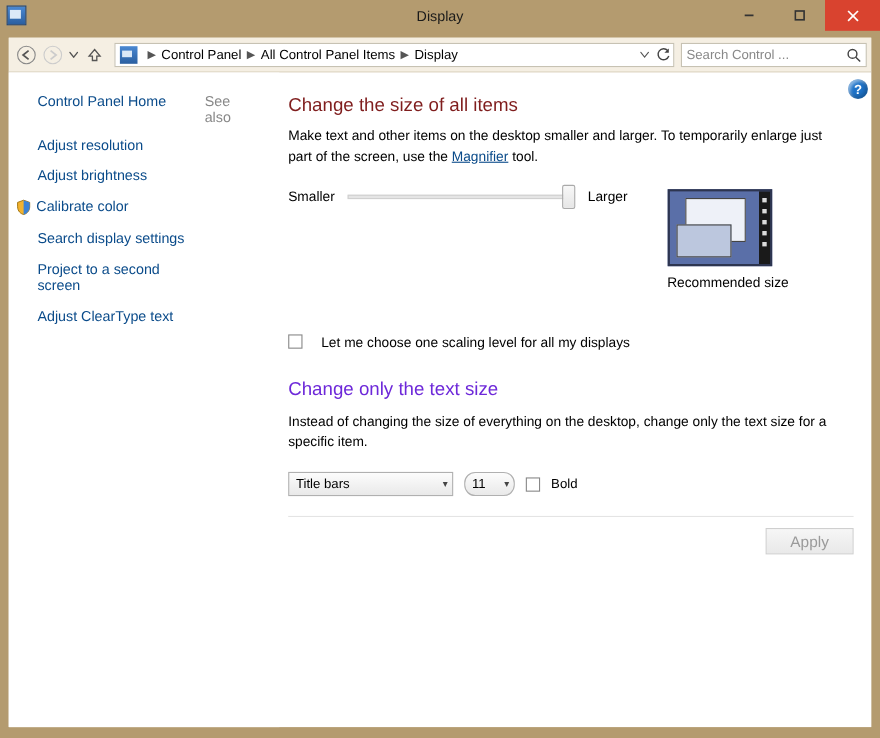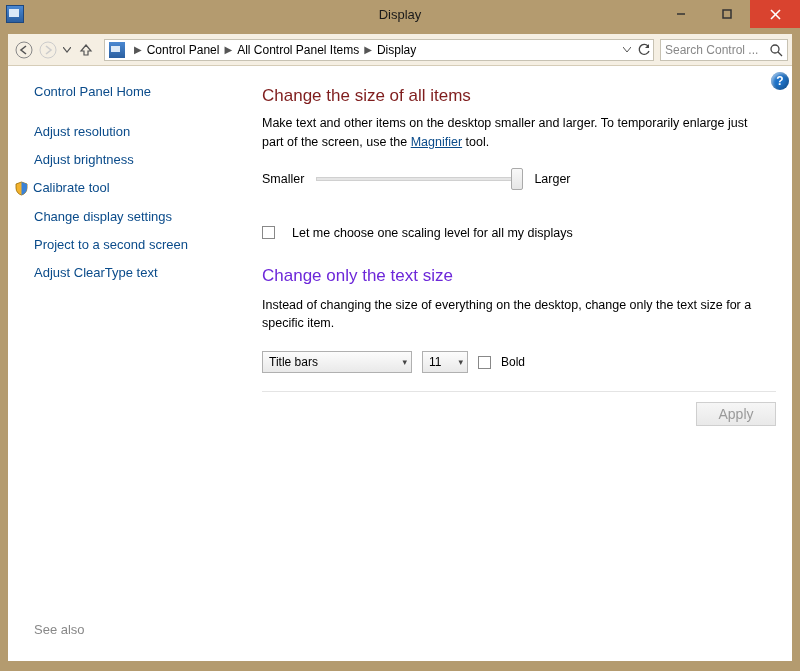--- a/index.html
+++ b/index.html
@@ -77,36 +77,36 @@
     margin-right: 6px; position: relative;
   }
   .addr-icon::after { content:""; position:absolute; left:2px; top:4px; width:9px; height:6px; background:#dce9f7; }
   .crumb { padding: 0 2px; color: #000; }
   .crumb-sep { color: #555; padding: 0 3px; font-size: 10px; }
   .addr-tail {
     position: absolute; right: 2px; top: 2px; bottom: 2px; display: flex; align-items:center;
     gap: 6px; color: #555;
   }
   .search-box {
-    width: 128px; height: 22px; border: 1px solid #c7c2b3; background: #fff;
+    width: 169px; height: 22px; border: 1px solid #c7c2b3; background: #fff;
     display: flex; align-items: center; padding: 0 4px; position: relative;
     color: #888;
   }
   .search-box .mag { position: absolute; right: 4px; top: 3px; color: #444; }
   
   .body-area {
     position: absolute;
     top: 32px; bottom: 0; left: 0; right: 0;
     background: #fff;
     display: flex;
   }
   .left-pane {
     width: 246px;
     padding: 18px 18px 14px 26px;
-    display: flex; flex-direction: column;
+    display: flex; flex-direction: row;
     background:#fff;
   }
   .left-links { display:flex; flex-direction:column; gap: 13px; }
   .lp-link { color: #0a4b8a; font-size: 13px; cursor: default; }
   .lp-link.home { font-size: 13px; margin-bottom: 12px; }
   .lp-shield { display:inline-block; vertical-align:middle; margin-left:-20px; margin-right:4px; }
   .spacer { flex: 1; }
   .see-also { color: #888; font-size: 13px; margin-bottom: 10px; }
   .right-pane {
     flex: 1;
@@ -155,21 +155,21 @@
   }
   .combo-row { display:flex; align-items:center; gap: 10px; margin-top: 18px; }
   .combo {
     height: 22px; background: linear-gradient(#fcfcfc,#e9e9e9);
     border: 1px solid #b0b0b0;
     display:flex; align-items:center; justify-content:space-between;
     padding: 0 4px 0 6px; font-size: 12px;
   }
   .combo .caret { font-size: 9px; color:#444; }
   .combo.item { width: 150px; }
-  .combo.size { width: 46px; }
+  .combo.size { width: 46px; border-radius: 10px; }
   .hr { border: 0; border-top: 1px solid #e4e4e4; margin: 18px 0 10px 0; }
   .apply-btn {
     float: right; width: 80px; height: 24px;
     background: linear-gradient(#f6f6f6,#e9e9e9);
     border: 1px solid #cfcfcf; color: #9a9a9a;
     font-size: 14px; display:flex; align-items:center; justify-content:center;
   }
 </style>
 </head>
 <body>
@@ -254,23 +254,23 @@
   <div class="body-area">
     <div class="left-pane">
       <div class="left-links">
         <div class="lp-link home">Control Panel Home</div>
         <div class="lp-link">Adjust resolution</div>
         <div class="lp-link">Adjust brightness</div>
         <div class="lp-link">
           <svg class="lp-shield" width="15" height="15">
               <path d="M7.5 1 L13 3 V7 C13 11 10 13.5 7.5 14 C5 13.5 2 11 2 7 V3 Z" fill="#f2b22e" stroke="#9a6b00" stroke-width="0.8"></path>
               <path d="M7.5 1 L13 3 V7 C13 11 10 13.5 7.5 14 Z" fill="#3b82d6"></path>
-            </svg><span>Calibrate tool</span>
-        </div>
-        <div class="lp-link">Change display settings</div>
+            </svg><span>Calibrate color</span>
+        </div>
+        <div class="lp-link">Search display settings</div>
         <div class="lp-link">Project to a second screen</div>
         <div class="lp-link">Adjust ClearType text</div>
       </div>
       <div class="spacer"></div>
       <div class="see-also">See also</div>
     </div>
 
     <div class="right-pane">
       <div class="help-icon">?</div>
 
@@ -280,20 +280,28 @@
       </div>
 
       <div class="size-row">
         <div class="scale-group">
           <span class="scale-lbl">Smaller</span>
           <div class="slider-track">
             <div class="slider-thumb"></div>
           </div>
           <span class="scale-lbl">Larger</span>
         </div>
+        <div class="reco-block">
+          <div class="reco-img">
+            <div class="w1"></div>
+              <div class="w2"></div>
+              <div class="strip"></div>
+          </div>
+          <div>Recommended size</div>
+        </div>
       </div>
 
       <div class="check-row">
         <div class="chk"></div>
         <span>Let me choose one scaling level for all my displays</span>
       </div>
 
       <h2 class="section">Change only the text size</h2>
       <div class="body-text">Instead of changing the size of everything on the desktop, change only the text size for a specific item.</div>
 

